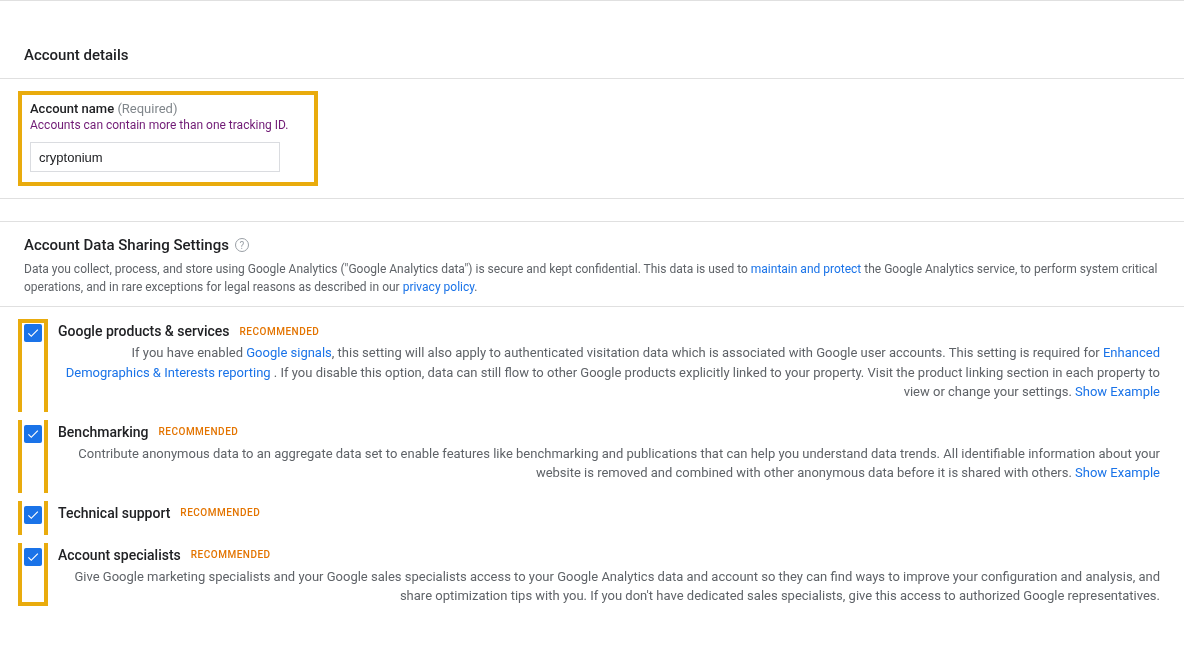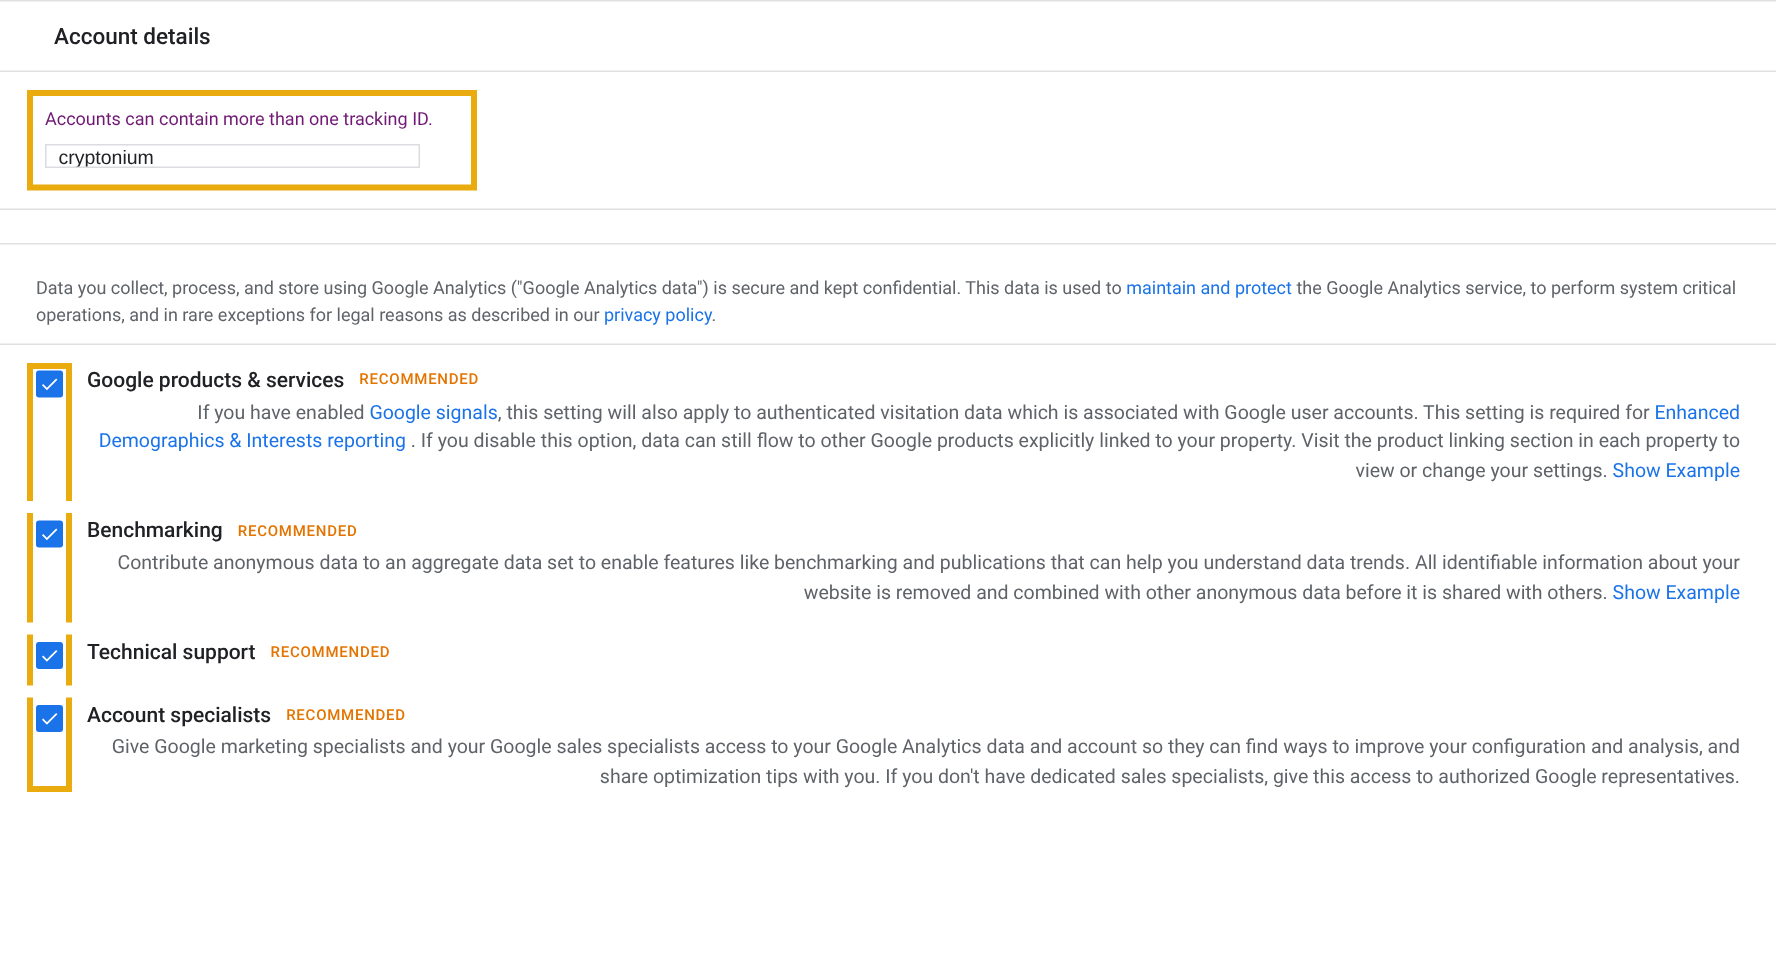--- a/index.html
+++ b/index.html
@@ -13,22 +13,23 @@
       color: #3c4043;
       background: #fff;
       width: 1184px;
     }
     .section {
       border: 1px solid #e0e0e0;
       border-left: none;
       border-right: none;
     }
     .section-header {
-      padding: 14px 36px;
+      padding: 14px 24px;
       border-bottom: 1px solid #e0e0e0;
+      margin-top: 31px;
     }
     .section-title {
       font-size: 15px;
       font-weight: 500;
       color: #202124;
     }
     .account-name-block {
       margin: 12px 18px 12px 18px;
       padding: 6px 8px 10px 8px;
       border: 4px solid #e9ab0d;
@@ -45,21 +46,21 @@
       font-weight: 400;
     }
     .field-help {
       font-size: 12px;
       color: #701a75;
       margin-top: 2px;
     }
     .text-input {
       margin-top: 10px;
       width: 250px;
-      height: 16px;
+      height: 30px;
       border: 1px solid #dadce0;
       padding: 4px 8px;
       font-size: 13px;
       color: #202124;
       outline: none;
     }
     .data-sharing-section {
       margin-top: 22px;
       border-top: 1px solid #e0e0e0;
     }
@@ -179,27 +180,35 @@
     }
   </style>
 </head>
 <body>
 
 <div class="section">
   <div class="section-header">
     <span class="section-title">Account details</span>
   </div>
   <div class="account-name-block">
+    <div>
+      <span class="field-label">Account name</span>
+      <span class="field-required">(Required)</span>
+    </div>
     <div class="field-help">Accounts can contain more than one tracking ID.</div>
     <input type="text" class="text-input" value="cryptonium" style="">
   </div>
 </div>
 
 <div class="data-sharing-section">
   <div class="ds-header">
+    <div class="ds-title-row">
+      <span class="ds-title">Account Data Sharing Settings</span>
+      <span class="help-icon">?</span>
+    </div>
     <div class="ds-desc">
       <span>Data you collect, process, and store using Google Analytics ("Google Analytics data") is secure and kept confidential. This data is used to </span><a class="link">maintain and protect</a><span> the Google Analytics service, to perform system critical operations, and in rare exceptions for legal reasons as described in our </span><a class="link">privacy policy</a><span>.</span>
     </div>
   </div>
 
   <div class="ds-body">
 
     <div class="option-row">
       <div class="highlight-bar first-row"></div>
       <div class="checkbox-col">

